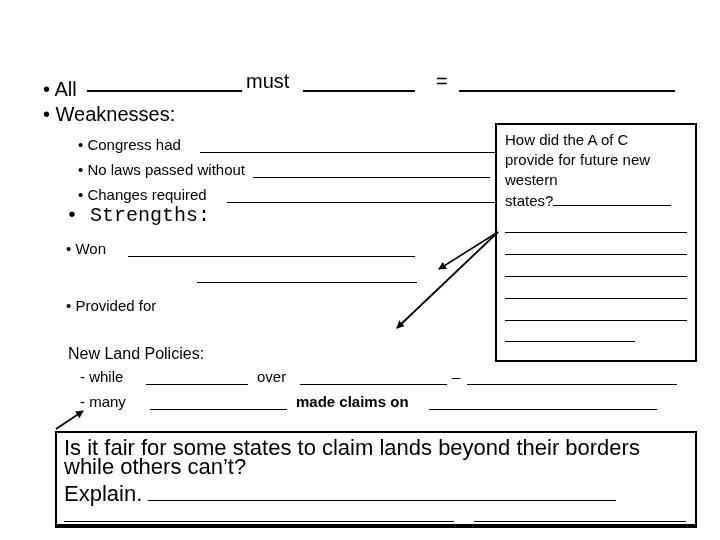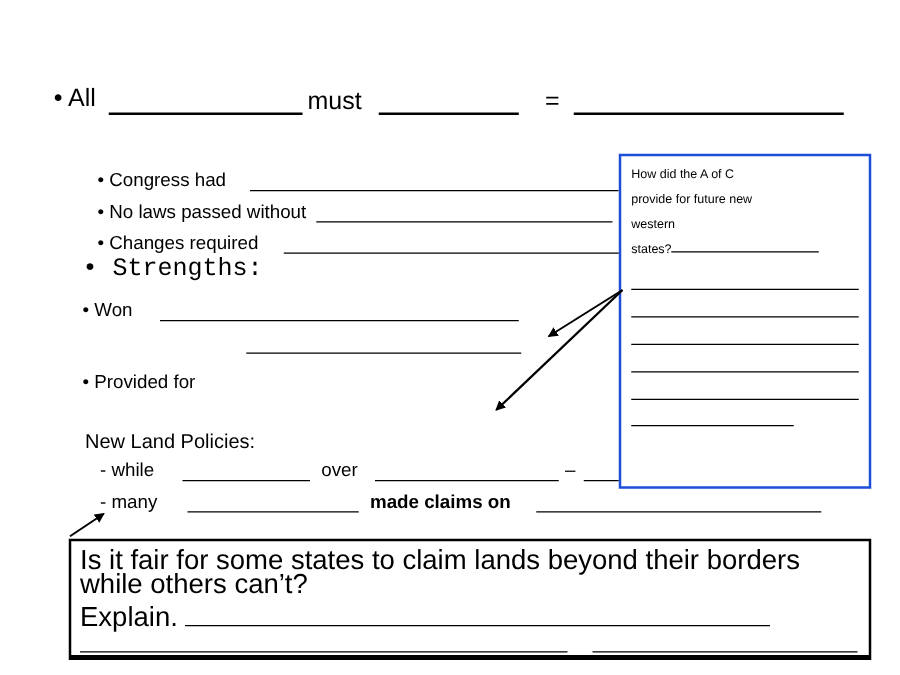--- a/index.html
+++ b/index.html
@@ -8,23 +8,23 @@
     font-family:"Liberation Sans","DejaVu Sans",sans-serif;color:#000;overflow:hidden;
   }
   .abs{position:absolute;white-space:nowrap;line-height:1.15;}
   .t-lg{font-size:20px;}
   .t-md{font-size:15px;}
   .u{position:absolute;border-bottom:2px solid #000;height:0;}
   .u-thin{position:absolute;border-bottom:1.5px solid #000;height:0;}
   .u-inline{display:inline-block;border-bottom:1.5px solid #000;height:1em;vertical-align:baseline;}
   
   #side-box{
-    position:absolute;left:495px;top:123px;width:202px;height:268px;
-    border:2px solid #1d4ed8;box-sizing:border-box;background:#fff;
-    padding:5px 8px 0 8px;font-size:10px;line-height:20px;
+    position:absolute;left:495px;top:123px;width:202px;height:239px;
+    border:2px solid #000000;box-sizing:border-box;background:#fff;
+    padding:5px 8px 0 8px;font-size:15px;line-height:20px;
   }
   #side-box .qline{white-space:nowrap;}
   #side-box .blank-row{height:21px;border-bottom:1.5px solid #000;width:100%;}
   #side-box .blank-row.short{width:130px;height:20px;}
   
   #bottom-box{
     position:absolute;left:55px;top:431px;width:642px;height:97px;
     border:2px solid #000;border-bottom:4px solid #000;box-sizing:border-box;
     background:#fff;padding:5px 7px 0 7px;font-size:22px;line-height:19px;
   }
@@ -34,27 +34,28 @@
   #bottom-box .seg.a{width:390px;margin-right:20px;}
   #bottom-box .seg.b{width:212px;}
   #bottom-box .seg-row.r2{height:23px;}
   #arrow-layer{position:absolute;left:0;top:0;width:720px;height:540px;pointer-events:none;}
 </style>
 </head>
 <body>
 
 <div id="stage">
 
-  <span class="abs t-lg" style="left:43px;top:68px;">• All</span>
+  <span class="abs t-lg" style="left:43px;top:78px;">• All</span>
   <div class="u" style="left:87px;top:90px;width:155px;"></div>
   <span class="abs t-lg" style="left:246px;top:70px;">must</span>
   <div class="u" style="left:303px;top:90px;width:112px;"></div>
   <span class="abs t-lg" style="left:436px;top:70px;">=</span>
   <div class="u" style="left:459px;top:90px;width:216px;"></div>
 
+  <span class="abs t-lg" style="left:43px;top:103px;">• Weaknesses:</span>
 
   <span class="abs t-md" style="left:78px;top:136px;">• Congress had</span>
   <div class="u-thin" style="left:200px;top:152px;width:295px;"></div>
 
   <span class="abs t-md" style="left:78px;top:161px;">• No laws passed without</span>
   <div class="u-thin" style="left:253px;top:177px;width:237px;"></div>
 
   <span class="abs t-md" style="left:78px;top:186px;">• Changes required</span>
   <div class="u-thin" style="left:227px;top:202px;width:276px;"></div>
 

